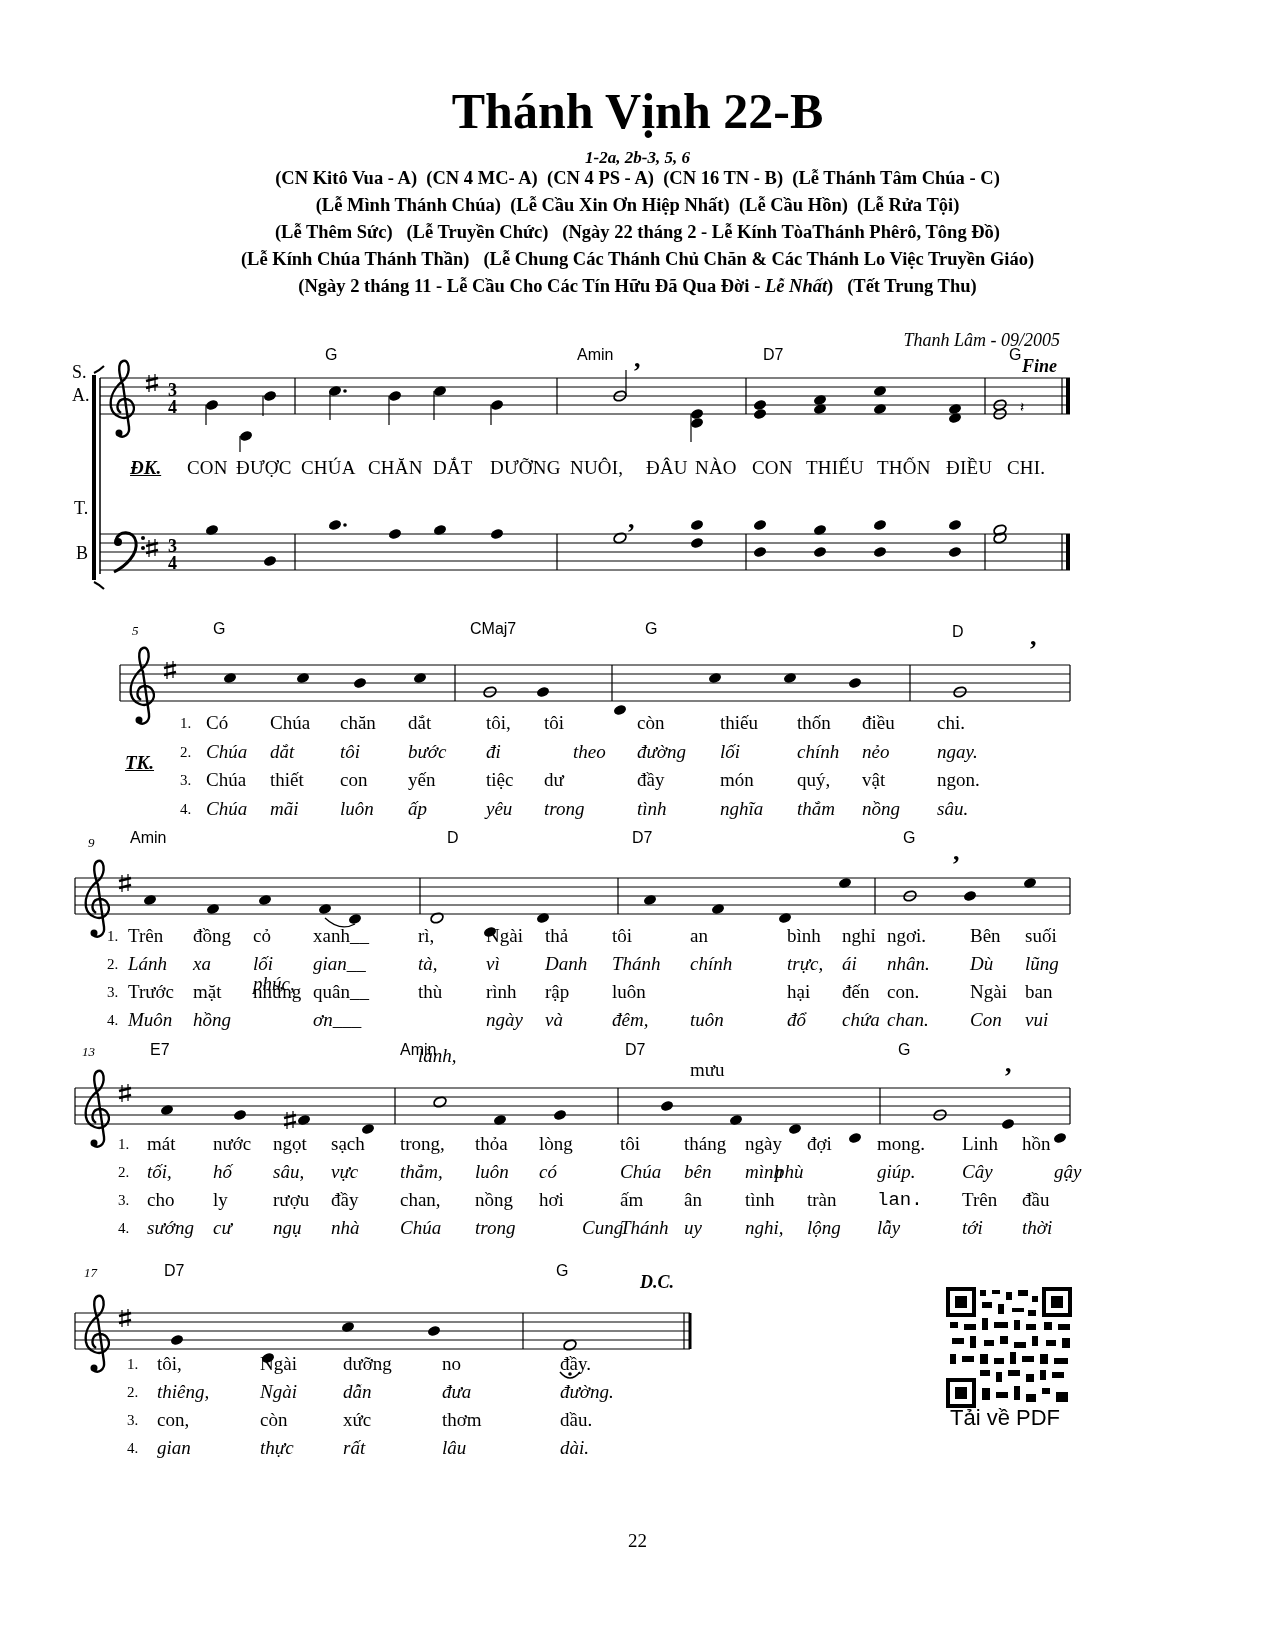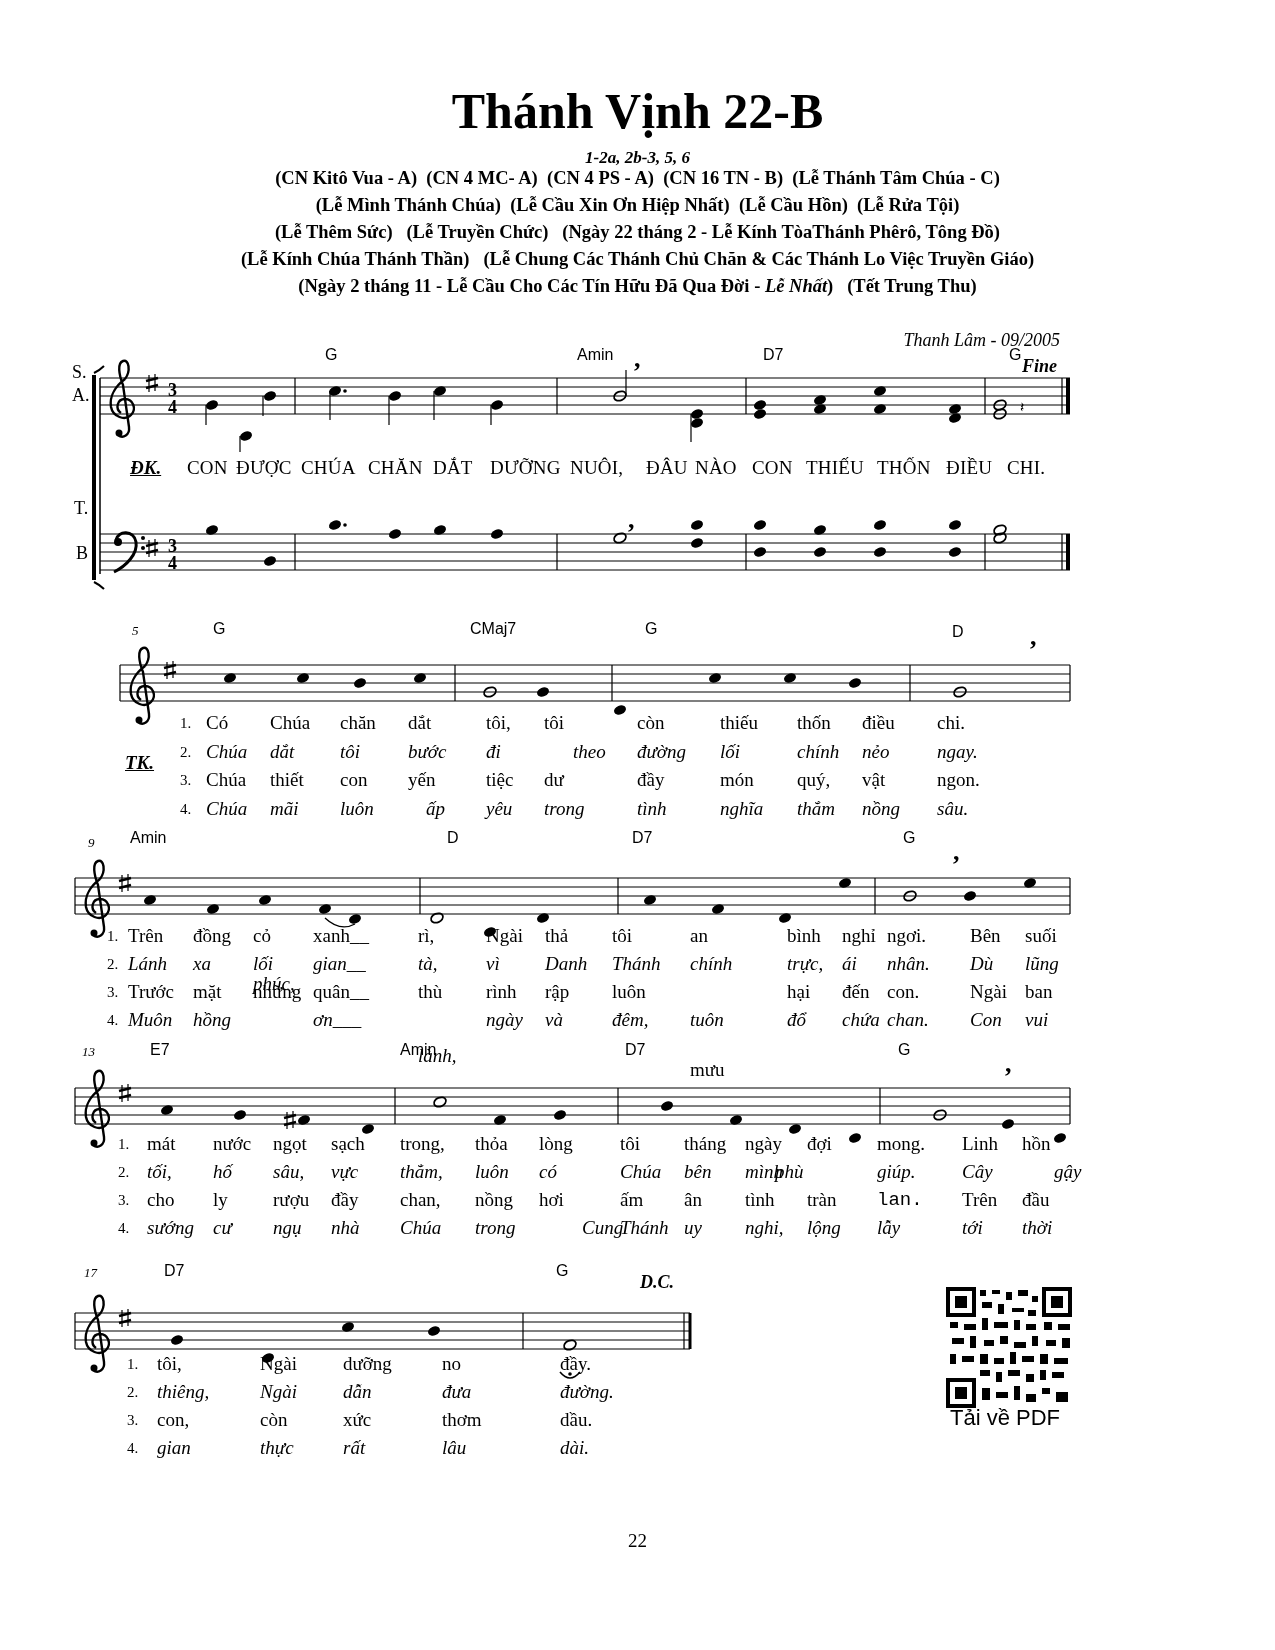--- a/index.html
+++ b/index.html
@@ -411,21 +411,21 @@
     <div class="abs lyric" style="left: 544px; top: 769px;">dư</div>
     <div class="abs lyric" style="left: 637px; top: 769px;">đầy</div>
     <div class="abs lyric" style="left: 720px; top: 769px;">món</div>
     <div class="abs lyric" style="left: 797px; top: 769px;">quý,</div>
     <div class="abs lyric" style="left: 862px; top: 769px;">vật</div>
     <div class="abs lyric" style="left: 937px; top: 769px;">ngon.</div>
     <div class="abs lyric" style="left: 180px; top: 800.5px; font-size: 15px;">4.</div>
     <div class="abs lyric it" style="left: 206px; top: 797.5px;">Chúa</div>
     <div class="abs lyric it" style="left: 270px; top: 797.5px;">mãi</div>
     <div class="abs lyric it" style="left: 340px; top: 797.5px;">luôn</div>
-    <div class="abs lyric it" style="left: 426px; top: 797.5px;">ấp</div>
+    <div class="abs lyric it" style="left: 408px; top: 797.5px;">ấp</div>
     <div class="abs lyric it" style="left: 486px; top: 797.5px;">yêu</div>
     <div class="abs lyric it" style="left: 544px; top: 797.5px;">trong</div>
     <div class="abs lyric it" style="left: 637px; top: 797.5px;">tình</div>
     <div class="abs lyric it" style="left: 720px; top: 797.5px;">nghĩa</div>
     <div class="abs lyric it" style="left: 797px; top: 797.5px;">thắm</div>
     <div class="abs lyric it" style="left: 862px; top: 797.5px;">nồng</div>
     <div class="abs lyric it" style="left: 937px; top: 797.5px;">sâu.</div>
   </div>
 <div id="sys1">
     <div class="abs lyric" style="left: 107px; top: 928px; font-size: 15px;">1.</div>

